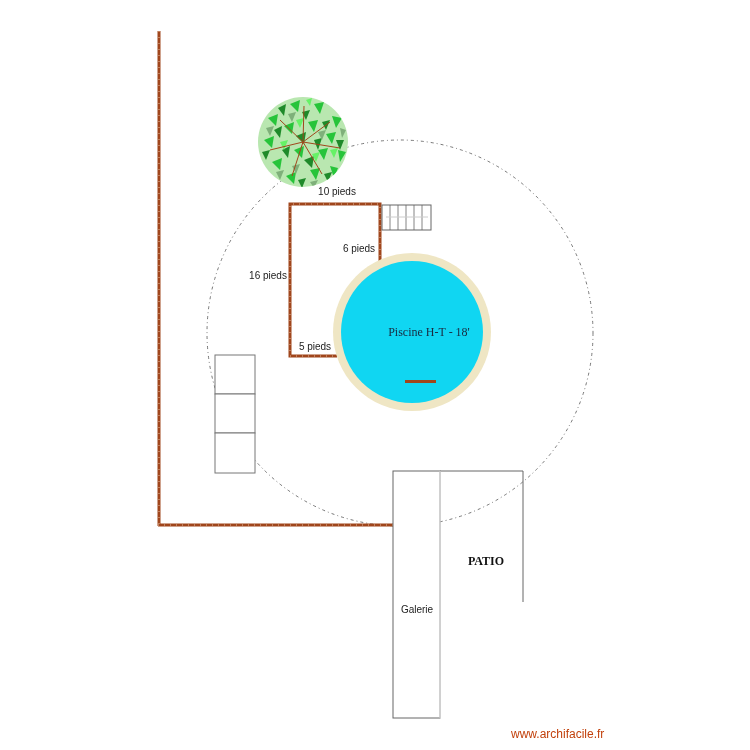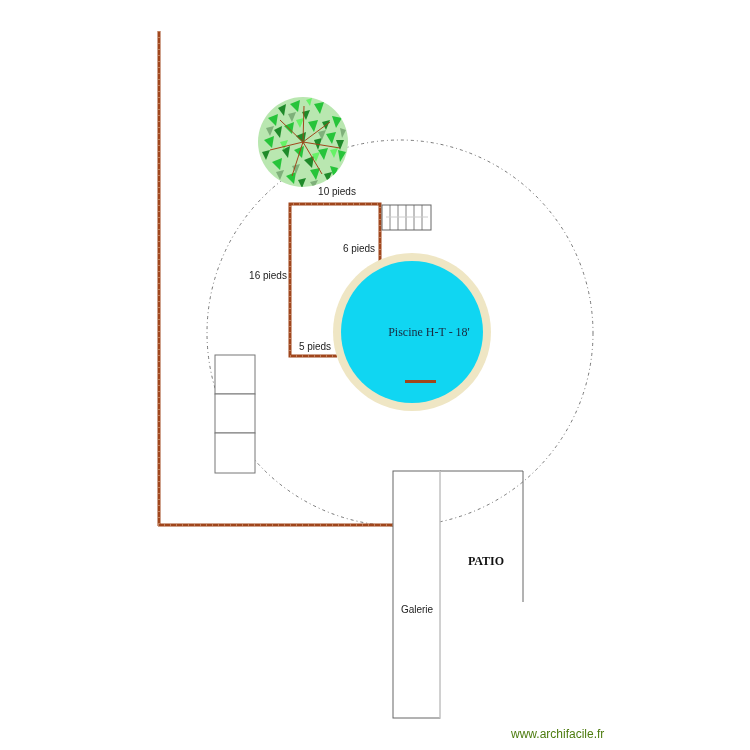--- a/index.html
+++ b/index.html
@@ -1,21 +1,21 @@
 <!DOCTYPE html>
 <html><head>
 <meta charset="utf-8">
 <style>
   html, body { margin: 0; padding: 0; background: #ffffff; }
   body { width: 750px; height: 750px; position: relative; overflow: hidden; font-family: "Liberation Sans", sans-serif; }
   #plan { position: absolute; left: 0; top: 0; }
   .label-sans { font-family: "Liberation Sans", sans-serif; font-size: 10px; fill: #222; }
   .label-serif { font-family: "Liberation Serif", serif; fill: #1a2a40; }
   .label-bold { font-family: "Liberation Serif", serif; font-weight: bold; fill: #111; }
-  .watermark { position: absolute; left: 511px; top: 727px; font-family: "Liberation Sans", sans-serif; font-size: 12px; color: #4d7c0f; }
+  .watermark { position: absolute; left: 511px; top: 727px; font-family: "Liberation Sans", sans-serif; font-size: 12px; color: #c2410c; }
 </style>
 </head>
 <body>
 
 <svg id="plan" width="750" height="750" viewBox="0 0 750 750" xmlns="http://www.w3.org/2000/svg">
   <defs>
     <clipPath id="treeClip">
         <circle cx="303" cy="142" r="45"></circle>
       </clipPath>
   </defs>

